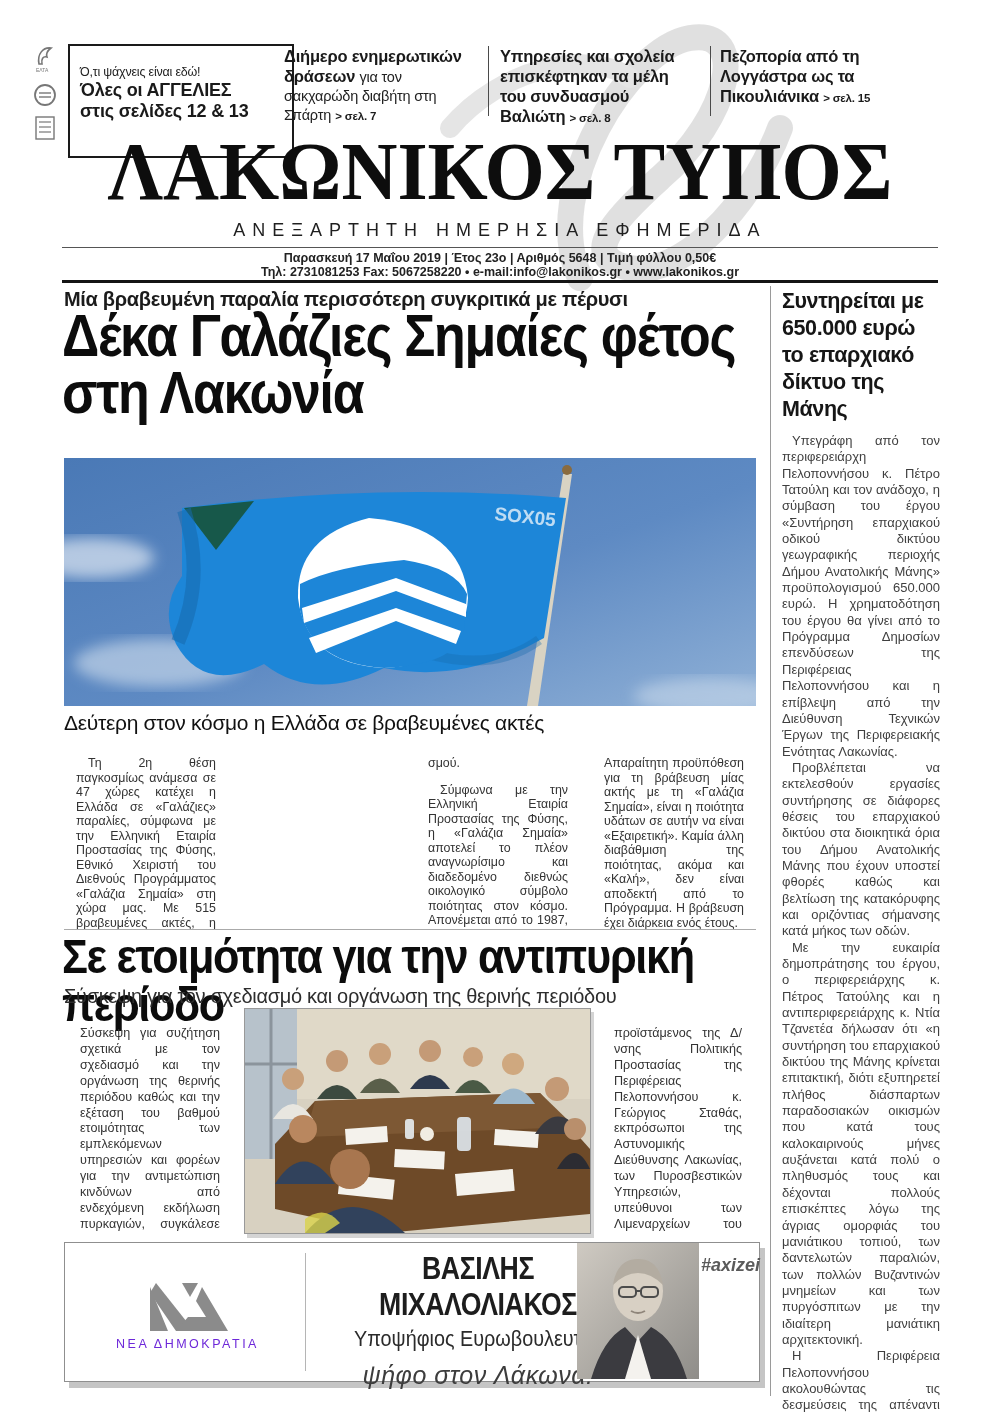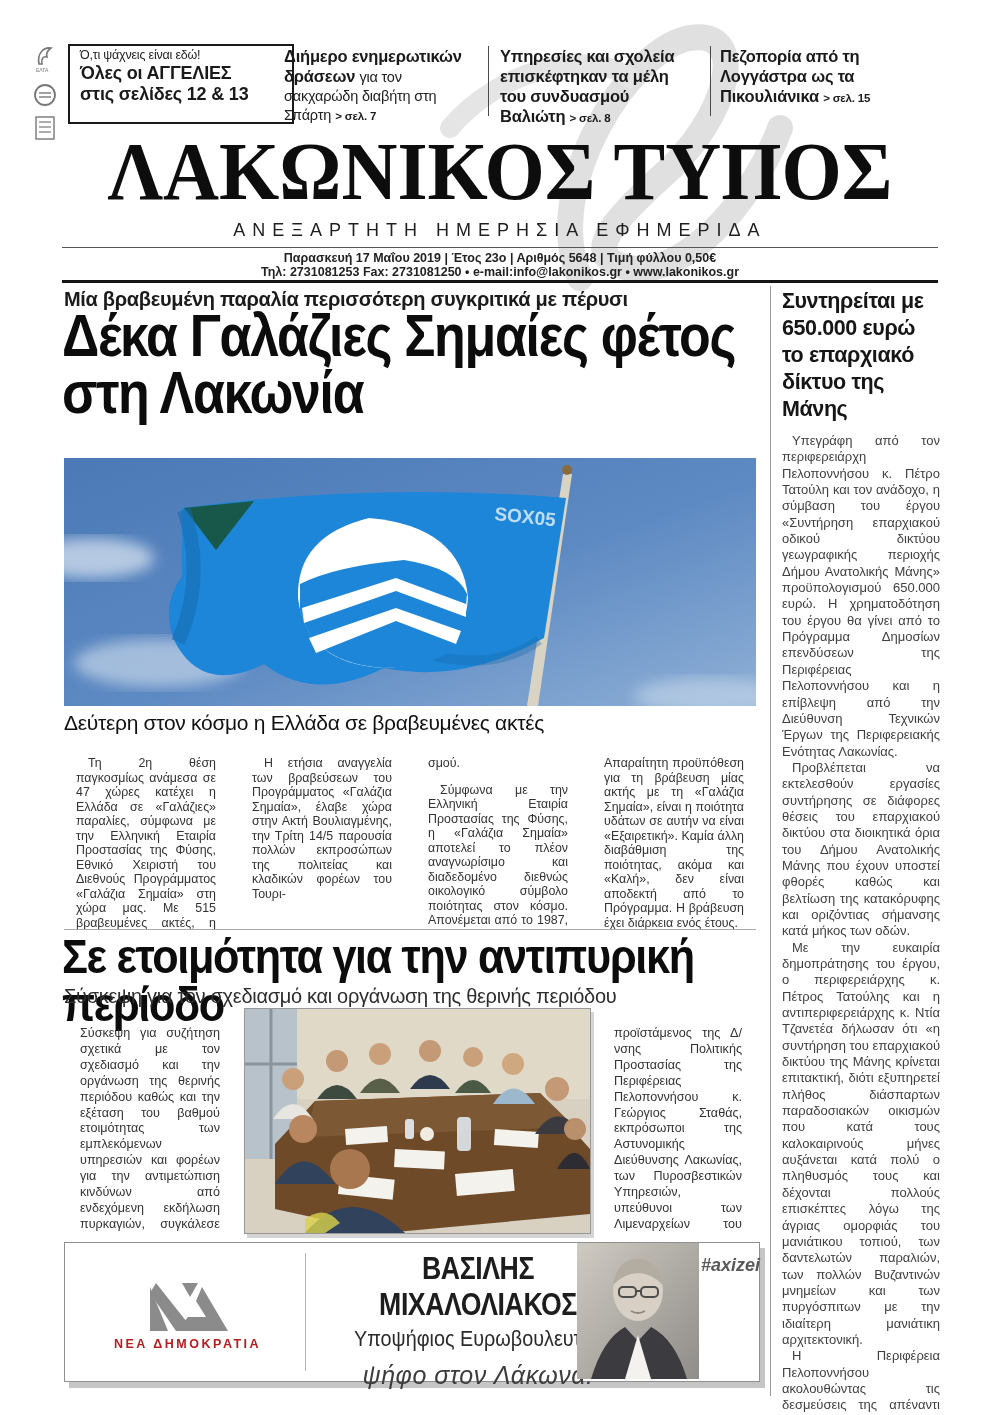--- a/index.html
+++ b/index.html
@@ -4,21 +4,21 @@
 <style>
   html,body{margin:0;padding:0;background:#e8e8e8;}
   #page{position:relative;width:1000px;height:1415px;background:#ffffff;margin:0 auto;
         font-family:"Liberation Sans",sans-serif;color:#1a1a1a;overflow:hidden;}
   .abs{position:absolute;}
   .z1{z-index:2;}
   
   .postal{left:30px;top:44px;width:30px;display:flex;flex-direction:column;gap:9px;align-items:center;color:#777;}
   
   .teaser{line-height:1.18;letter-spacing:-0.2px;}
-  .t-box{left:68px;top:44px;width:202px;height:72px;border:2px solid #1a1a1a;padding:2px 10px;box-sizing:content-box;}
+  .t-box{left:68px;top:44px;width:202px;height:72px;border:2px solid #1a1a1a;padding:19px 10px;box-sizing:content-box;}
   .t-pre{font-size:12.5px;color:#222;}
   .t-big{font-size:18px;font-weight:700;}
   .t2{left:284px;top:47px;width:194px;}
   .t3{left:500px;top:47px;width:198px;}
   .t4{left:720px;top:47px;width:218px;}
   .t-bold{font-size:16.5px;font-weight:700;}
   .t-norm{font-size:14.5px;font-weight:400;color:#222;}
   .t-ref{font-size:11.5px;font-weight:700;}
   .vdiv{width:1px;background:#4a4a4a;}
   
@@ -51,21 +51,21 @@
   .a2col p{margin:16px;text-indent:12px;}
   .a2col p.noind{text-indent:0;}
   .cL{left:64px;width:172px;}
   .cR{left:598px;width:160px;}
   .photo2{left:244px;top:1008px;width:345px;height:224px;border:1px solid #999;box-shadow:3px 4px 0 rgba(160,160,160,.45);}
   
   .ad{left:64px;top:1242px;width:694px;height:138px;border:1px solid #8f8f8f;background:#fff;
       box-shadow:5px 6px 0 rgba(150,150,150,.55);}
   .ad-logo{position:absolute;left:10px;top:6px;width:225px;height:126px;display:flex;flex-direction:column;
       align-items:center;justify-content:center;color:#7d7d7d;}
-  .ad-party{font-size:12.5px;font-weight:700;letter-spacing:2.5px;color:#b91c1c;margin-top:2px;}
+  .ad-party{font-size:12.5px;font-weight:400;letter-spacing:2.5px;color:#6d28d9;margin-top:2px;}
   .ad-vline{position:absolute;left:240px;top:10px;width:1px;height:118px;background:#b5b5b5;}
   .ad-text{position:absolute;left:248px;top:8px;width:330px;text-align:center;}
   .ad-name{font-size:31px;font-weight:700;letter-spacing:-0.5px;color:#1d1d1d;transform:scaleX(0.86);transform-origin:center top;}
   .ad-role{font-size:22px;font-weight:400;color:#2b2b2b;transform:scaleX(0.9);transform-origin:center top;margin-top:3px;}
   .ad-slogan{font-size:25px;font-style:italic;color:#3d3d3d;margin-top:9px;letter-spacing:0.5px;}
   .ad-photo{position:absolute;left:512px;top:0;width:122px;height:136px;overflow:hidden;}
   .ad-hash{position:absolute;left:636px;top:12px;width:56px;text-align:center;font-size:18px;
       font-style:italic;font-weight:700;color:#5a5a5a;}
   
   .vrule-main{left:770px;top:286px;width:1px;height:1110px;background:#9a9a9a;}
@@ -124,21 +124,21 @@
 
   <div class="abs teaser t4 z1">
     <span class="t-bold">Πεζοπορία από τη Λογγάστρα ως τα Πικουλιάνικα</span>
     <span class="t-ref">&gt; σελ. 15</span>
   </div>
 
   <div class="abs mast-title z1">ΛΑΚΩΝΙΚΟΣ ΤΥΠΟΣ</div>
   <div class="abs mast-sub z1">ΑΝΕΞΑΡΤΗΤΗ ΗΜΕΡΗΣΙΑ ΕΦΗΜΕΡΙΔΑ</div>
   <div class="abs ruleA z1"></div>
   <div class="abs dateline1 z1">Παρασκευή 17 Μαΐου 2019 | Έτος 23ο | Αριθμός 5648 | Τιμή φύλλου 0,50€</div>
-  <div class="abs dateline2 z1">Τηλ: 2731081253 Fax: 2731081250 • e-mail:info@lakonikos.gr • www.lakonikos.gr</div>
+  <div class="abs dateline2 z1">Τηλ: 2731081253 Fax: 5067258220 • e-mail:info@lakonikos.gr • www.lakonikos.gr</div>
   <div class="abs ruleB z1"></div>
 
   <div class="abs kicker z1">Μία βραβευμένη παραλία περισσότερη συγκριτικά με πέρυσι</div>
   <div class="abs headline1 z1">Δέκα Γαλάζιες Σημαίες φέτος στη Λακωνία</div>
 
   <div class="abs photo1 z1">
     <svg width="692" height="248" viewBox="0 0 692 248" preserveAspectRatio="none">
       <defs>
         <linearGradient id="sky" x1="0" y1="0" x2="1" y2="1">
           <stop offset="0" stop-color="#4a79b6"></stop>
@@ -166,21 +166,20 @@
       <text x="430" y="62" font-size="19" fill="#dcebf8" opacity="0.85" transform="rotate(6 430 62)" font-family="Liberation Sans, sans-serif" font-weight="bold">SOX05</text>
     </svg>
   </div>
 
   <div class="abs subhead1 z1">Δεύτερη στον κόσμο η Ελλάδα σε βραβευμένες ακτές</div>
 
   <div class="abs bodycol c1 z1">
     <p>Τη 2η θέση παγκοσμίως ανάμεσα σε 47 χώρες κατέχει η Ελλάδα σε «Γαλάζιες» παραλίες, σύμφωνα με την Ελληνική Εταιρία Προστασίας της Φύσης, Εθνικό Χειριστή του Διεθνούς Προγράμματος «Γαλάζια Σημαία» στη χώρα μας. Με 515 βραβευμένες ακτές, η χώρα μας κατέχει το 12% των συνολικών βραβεύσεων, ενώ</p>
   </div>
   <div class="abs bodycol c2 z1">
-    <p>Η ετήσια αναγγελία των βραβεύσεων του Προγράμματος «Γαλάζια Σημαία», έλαβε χώρα στην Ακτή Βουλιαγμένης, την Τρίτη 14/5 παρουσία πολλών εκπροσώπων της πολιτείας και κλαδικών φορέων του Τουρι-</p>
   </div>
   <div class="abs bodycol c3 z1">
     <p class="noind">σμού.</p>
     <p>Σύμφωνα με την Ελληνική Εταιρία Προστασίας της Φύσης, η «Γαλάζια Σημαία» αποτελεί το πλέον αναγνωρίσιμο και διαδεδομένο διεθνώς οικολογικό σύμβολο ποιότητας στον κόσμο. Απονέμεται από το 1987, σε ακτές και μαρίνες οι οποίες πληρούν τις αυστηρές προϋποθέσεις βράβευσης.</p>
   </div>
   <div class="abs bodycol c4 z1">
     <p class="noind">Απαραίτητη προϋπόθεση για τη βράβευση μίας ακτής με τη «Γαλάζια Σημαία», είναι η ποιότητα υδάτων σε αυτήν να είναι «Εξαιρετική». Καμία άλλη διαβάθμιση της ποιότητας, ακόμα και «Καλή», δεν είναι αποδεκτή από το Πρόγραμμα. Η βράβευση έχει διάρκεια ενός έτους.</p>
     <div class="cont-right">συνέχεια σελ. 9</div>
   </div>
 

